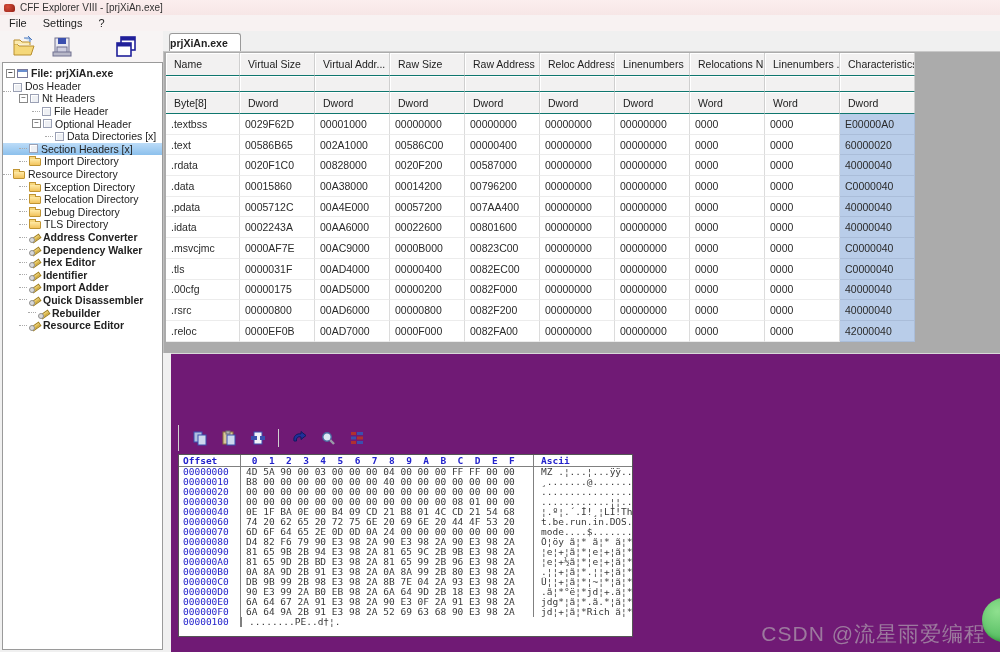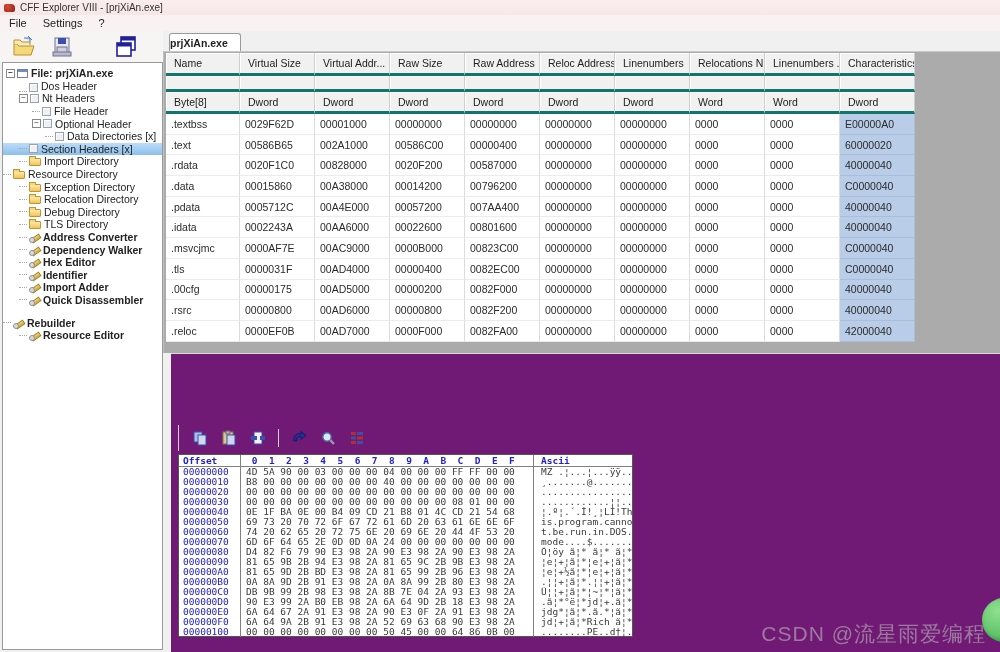--- a/index.html
+++ b/index.html
@@ -50,21 +50,21 @@
 
   
   #tablearea { position:absolute; left:163px; top:51px; width:837px; height:302px;
     background:#ababab; border-top:1px solid #c8c8c8; border-left:1px solid #c0c0c0; }
   #table { position:absolute; left:2px; top:1px; }
   .trow { display:flex; }
   .tc { width:75px; flex:none; font-size:10.5px; padding:0 0 0 5px; display:flex; align-items:center;
     overflow:hidden; white-space:nowrap; }
   .tc.c0 { width:74px; }
   .thead2 .tc, .tblank .tc, .ttype .tc { background:#f2f1f1; border-right:1px solid #cfcfcf;
-    border-bottom:3px solid #0f766e; box-shadow:inset 1px 1px 0 #fff; color:#222;padding-left:8px; }
+    border-bottom:1px solid #0f766e; box-shadow:inset 1px 1px 0 #fff; color:#222;padding-left:8px; }
   .thead2 { height:23px; }
   .tblank { height:16px; }
   .ttype  { height:22px; }
   .tdata  { height:20.7px; }
   .tdata .tc { background:#fff; border-right:1px solid #dcdcdc; border-bottom:1px solid #ececec; color:#2a2a2a; }
   .tdata .tc.hl { background:#b9cde9; border-bottom:1px solid #aabdd9; border-right:1px solid #aabdd9; }
 
   
   #lowerpanel { position:absolute; left:171px; top:353px; width:837px; height:299px;
     background:#701a75; border-top:1px solid #dadada; }
@@ -131,21 +131,21 @@
     </span>
   </div>
 
   <div id="treepanel">
     <div id="tree">
         <div class="titem b" style="padding-left: 3px;">
           <span class="exp">−</span>
           <span class="ti ti-window"></span>
           <span>File: prjXiAn.exe</span>
         </div>
-        <div class="titem" style="padding-left: 16px; align-items: flex-end;">
+        <div class="titem" style=" align-items: flex-end;">
           <span class="dash"></span>
           <span class="ti ti-box"></span>
           <span>Dos Header</span>
         </div>
         <div class="titem" style="padding-left: 16px;">
           <span class="exp">−</span>
           <span class="ti ti-box"></span>
           <span>Nt Headers</span>
         </div>
         <div class="titem" style="padding-left: 29px;">
@@ -221,21 +221,21 @@
         <div class="titem b" style="padding-left: 16px;">
           <span class="dash"></span>
           <span class="ti ti-wand"></span>
           <span>Import Adder</span>
         </div>
         <div class="titem b" style="padding-left: 16px;">
           <span class="dash"></span>
           <span class="ti ti-wand"></span>
           <span>Quick Disassembler</span>
         </div>
-        <div class="titem b" style="padding-left: 0; margin-top: 10px;">
+        <div class="titem b" style="padding-left: 25px;">
           <span class="dash"></span>
           <span class="ti ti-wand"></span>
           <span>Rebuilder</span>
         </div>
         <div class="titem b" style="padding-left: 16px;">
           <span class="dash"></span>
           <span class="ti ti-wand"></span>
           <span>Resource Editor</span>
         </div>
       </div>
@@ -469,31 +469,30 @@
         <span class="ho">Offset</span>
         <span class="hb"> 0  1  2  3  4  5  6  7  8  9  A  B  C  D  E  F</span>
         <span class="ha">Ascii</span>
       </div>
       <div id="hexrows">
           <div class="hexrow"><span class="ho">00000000</span><span class="hb">4D 5A 90 00 03 00 00 00 04 00 00 00 FF FF 00 00</span><span class="ha">MZ .¦...¦...ÿÿ..</span></div>
           <div class="hexrow"><span class="ho">00000010</span><span class="hb">B8 00 00 00 00 00 00 00 40 00 00 00 00 00 00 00</span><span class="ha">¸.......@.......</span></div>
           <div class="hexrow"><span class="ho">00000020</span><span class="hb">00 00 00 00 00 00 00 00 00 00 00 00 00 00 00 00</span><span class="ha">................</span></div>
           <div class="hexrow"><span class="ho">00000030</span><span class="hb">00 00 00 00 00 00 00 00 00 00 00 00 08 01 00 00</span><span class="ha">............¦¦..</span></div>
           <div class="hexrow"><span class="ho">00000040</span><span class="hb">0E 1F BA 0E 00 B4 09 CD 21 B8 01 4C CD 21 54 68</span><span class="ha">¦.º¦.´.Í!¸¦LÍ!Th</span></div>
-          <div class="hexrow"><span class="ho">00000050</span><span class="hb">69 73 20 70 72 6F 67 72 61 6D 20 63 61 6E 6E 6F</span><span class="ha">is.program.canno</span></div>
           <div class="hexrow"><span class="ho">00000060</span><span class="hb">74 20 62 65 20 72 75 6E 20 69 6E 20 44 4F 53 20</span><span class="ha">t.be.run.in.DOS.</span></div>
           <div class="hexrow"><span class="ho">00000070</span><span class="hb">6D 6F 64 65 2E 0D 0D 0A 24 00 00 00 00 00 00 00</span><span class="ha">mode....$.......</span></div>
           <div class="hexrow"><span class="ho">00000080</span><span class="hb">D4 82 F6 79 90 E3 98 2A 90 E3 98 2A 90 E3 98 2A</span><span class="ha">Ô¦öy ã¦* ã¦* ã¦*</span></div>
           <div class="hexrow"><span class="ho">00000090</span><span class="hb">81 65 9B 2B 94 E3 98 2A 81 65 9C 2B 9B E3 98 2A</span><span class="ha">¦e¦+¦ã¦*¦e¦+¦ã¦*</span></div>
           <div class="hexrow"><span class="ho">000000A0</span><span class="hb">81 65 9D 2B BD E3 98 2A 81 65 99 2B 96 E3 98 2A</span><span class="ha">¦e¦+½ã¦*¦e¦+¦ã¦*</span></div>
           <div class="hexrow"><span class="ho">000000B0</span><span class="hb">0A 8A 9D 2B 91 E3 98 2A 0A 8A 99 2B 80 E3 98 2A</span><span class="ha">.¦¦+¦ã¦*.¦¦+¦ã¦*</span></div>
           <div class="hexrow"><span class="ho">000000C0</span><span class="hb">DB 9B 99 2B 98 E3 98 2A 8B 7E 04 2A 93 E3 98 2A</span><span class="ha">Û¦¦+¦ã¦*¦~¦*¦ã¦*</span></div>
           <div class="hexrow"><span class="ho">000000D0</span><span class="hb">90 E3 99 2A B0 EB 98 2A 6A 64 9D 2B 18 E3 98 2A</span><span class="ha">.ã¦*°ë¦*jd¦+.ã¦*</span></div>
           <div class="hexrow"><span class="ho">000000E0</span><span class="hb">6A 64 67 2A 91 E3 98 2A 90 E3 0F 2A 91 E3 98 2A</span><span class="ha">jdg*¦ã¦*.ã.*¦ã¦*</span></div>
           <div class="hexrow"><span class="ho">000000F0</span><span class="hb">6A 64 9A 2B 91 E3 98 2A 52 69 63 68 90 E3 98 2A</span><span class="ha">jd¦+¦ã¦*Rich ã¦*</span></div>
-          <div class="hexrow"><span class="ho">00000100</span><span class="hb">00 00 00 00 00 00 00 00 50 45 00 00 64 86 0B 00</span><span class="ha">........PE..d†¦.</span></div>
+          <div class="hexrow"><span class="ho">00000100</span><span class="ha">........PE..d†¦.</span></div>
         </div>
     </div>
   </div>
 
   <div id="watermark">CSDN @流星雨爱编程</div>
   <div id="fab"></div>
 </div>
 
 </body></html>

